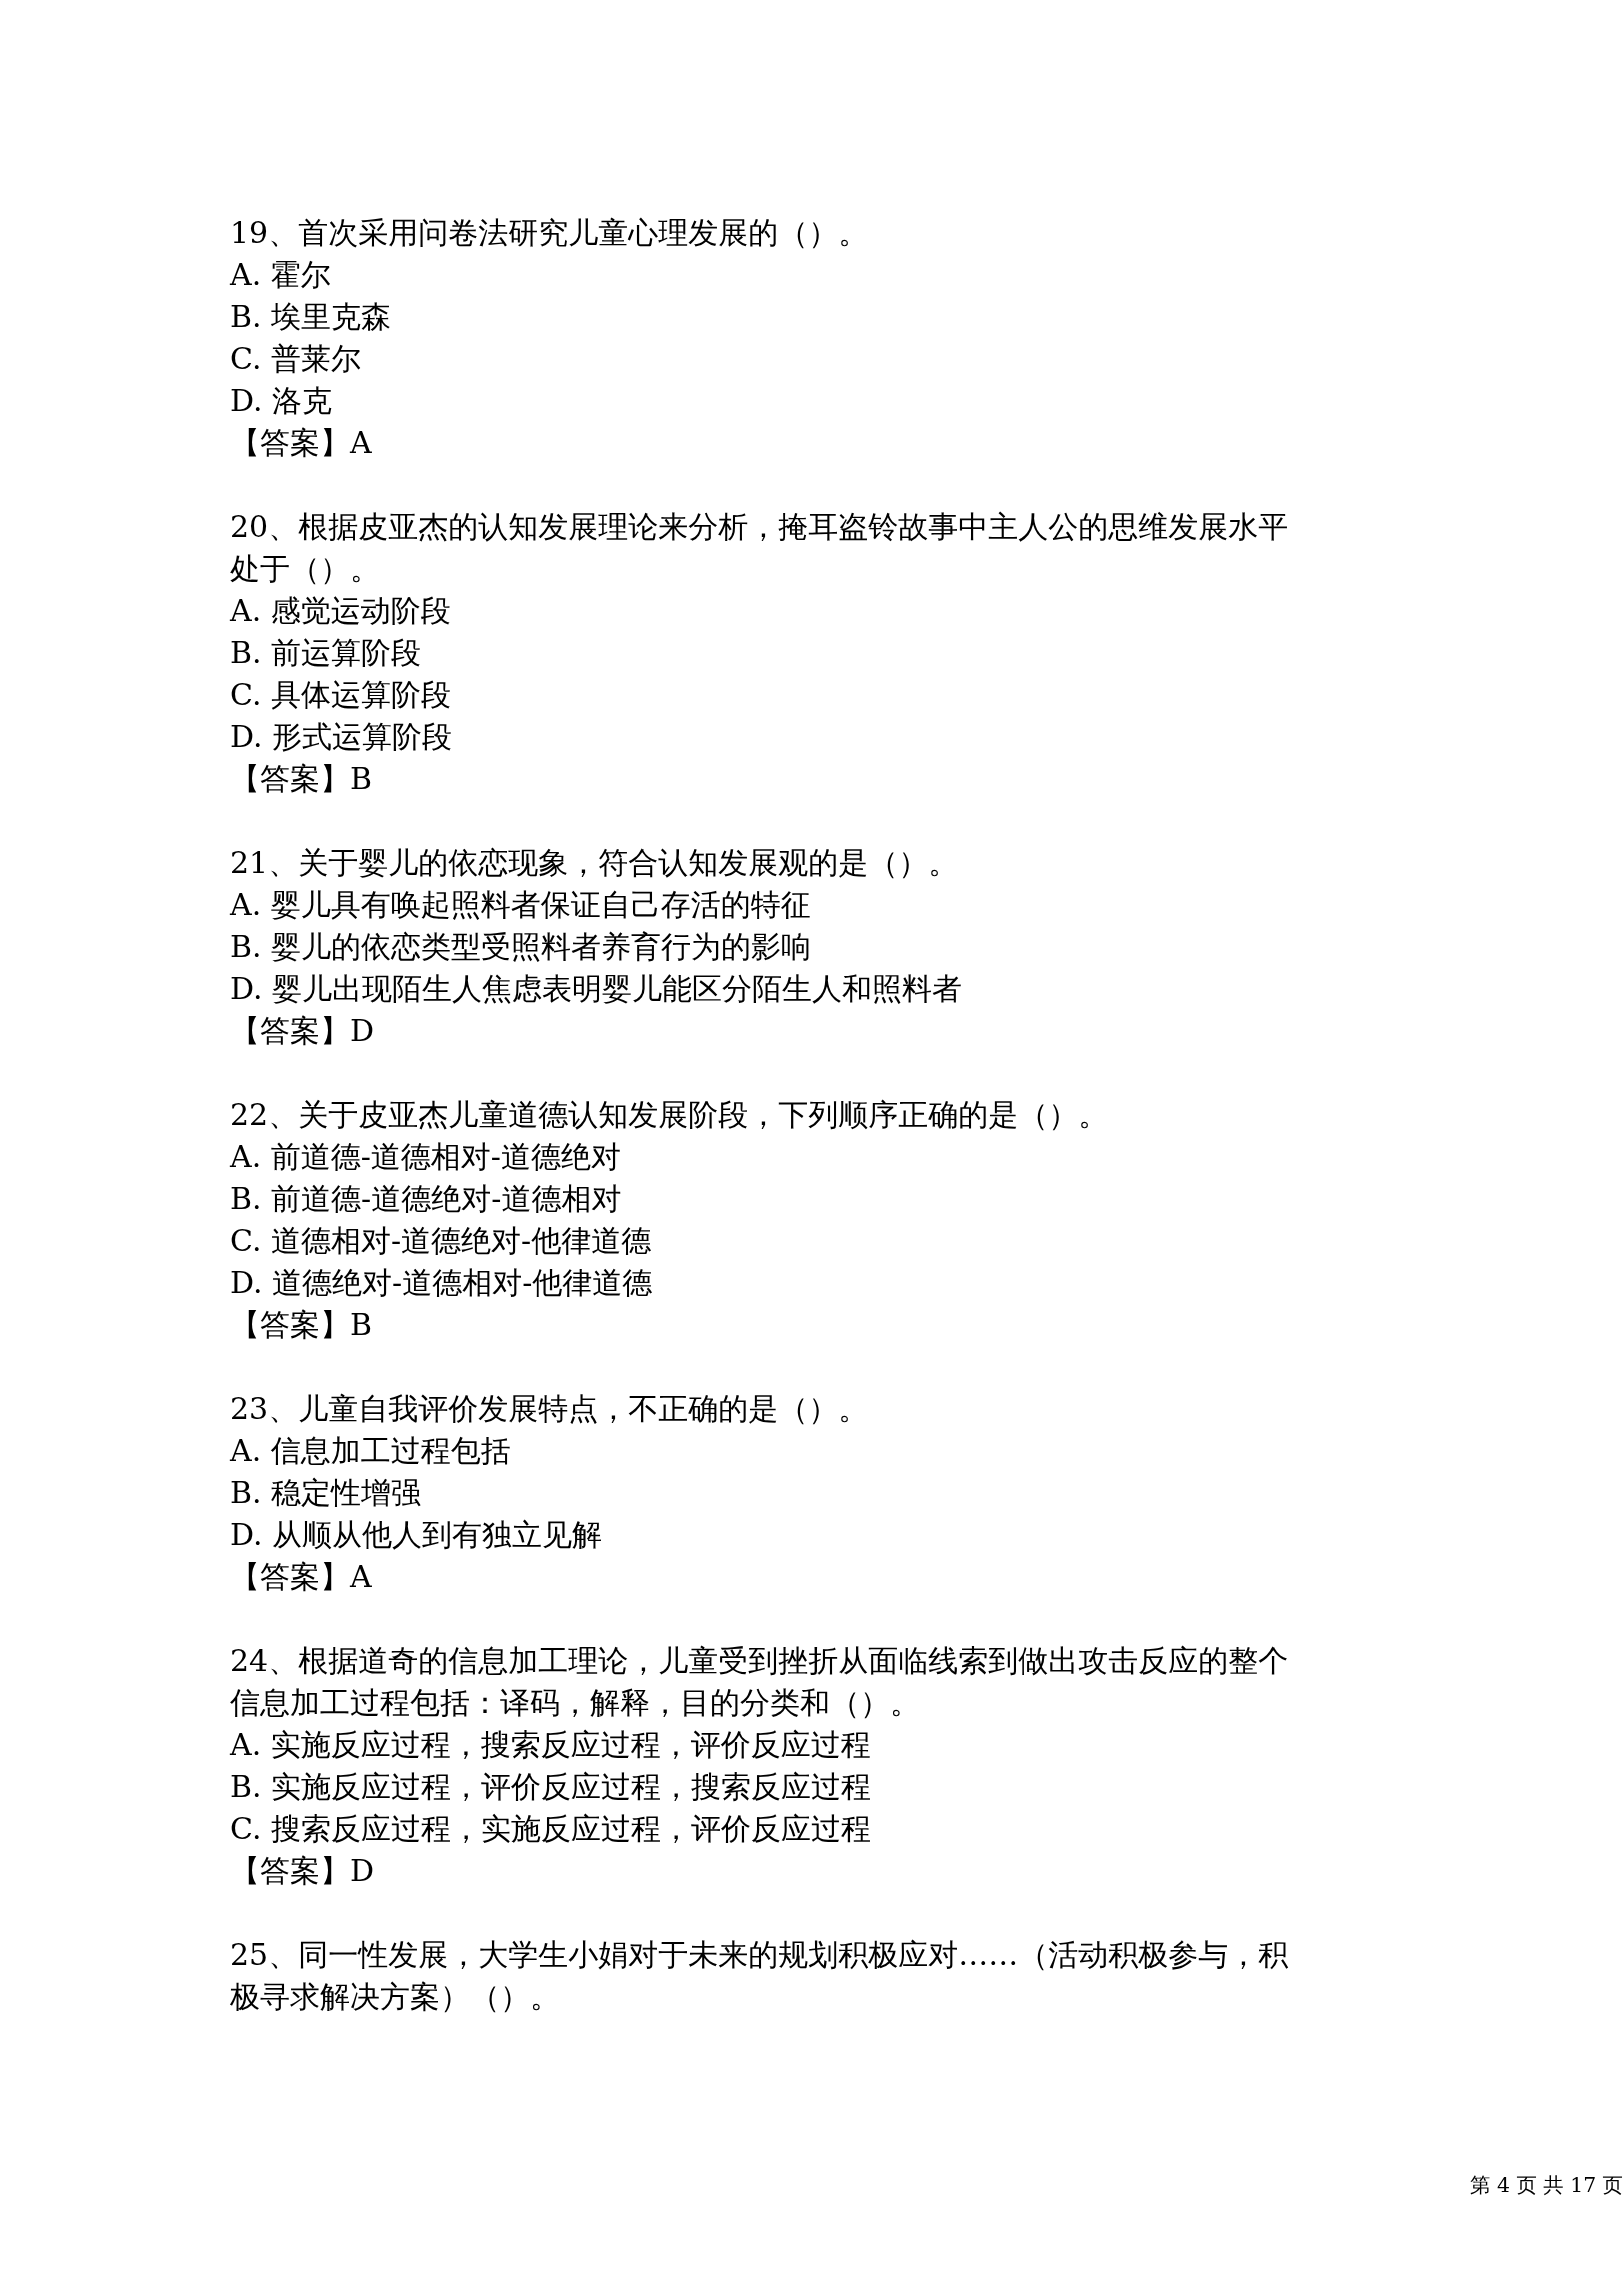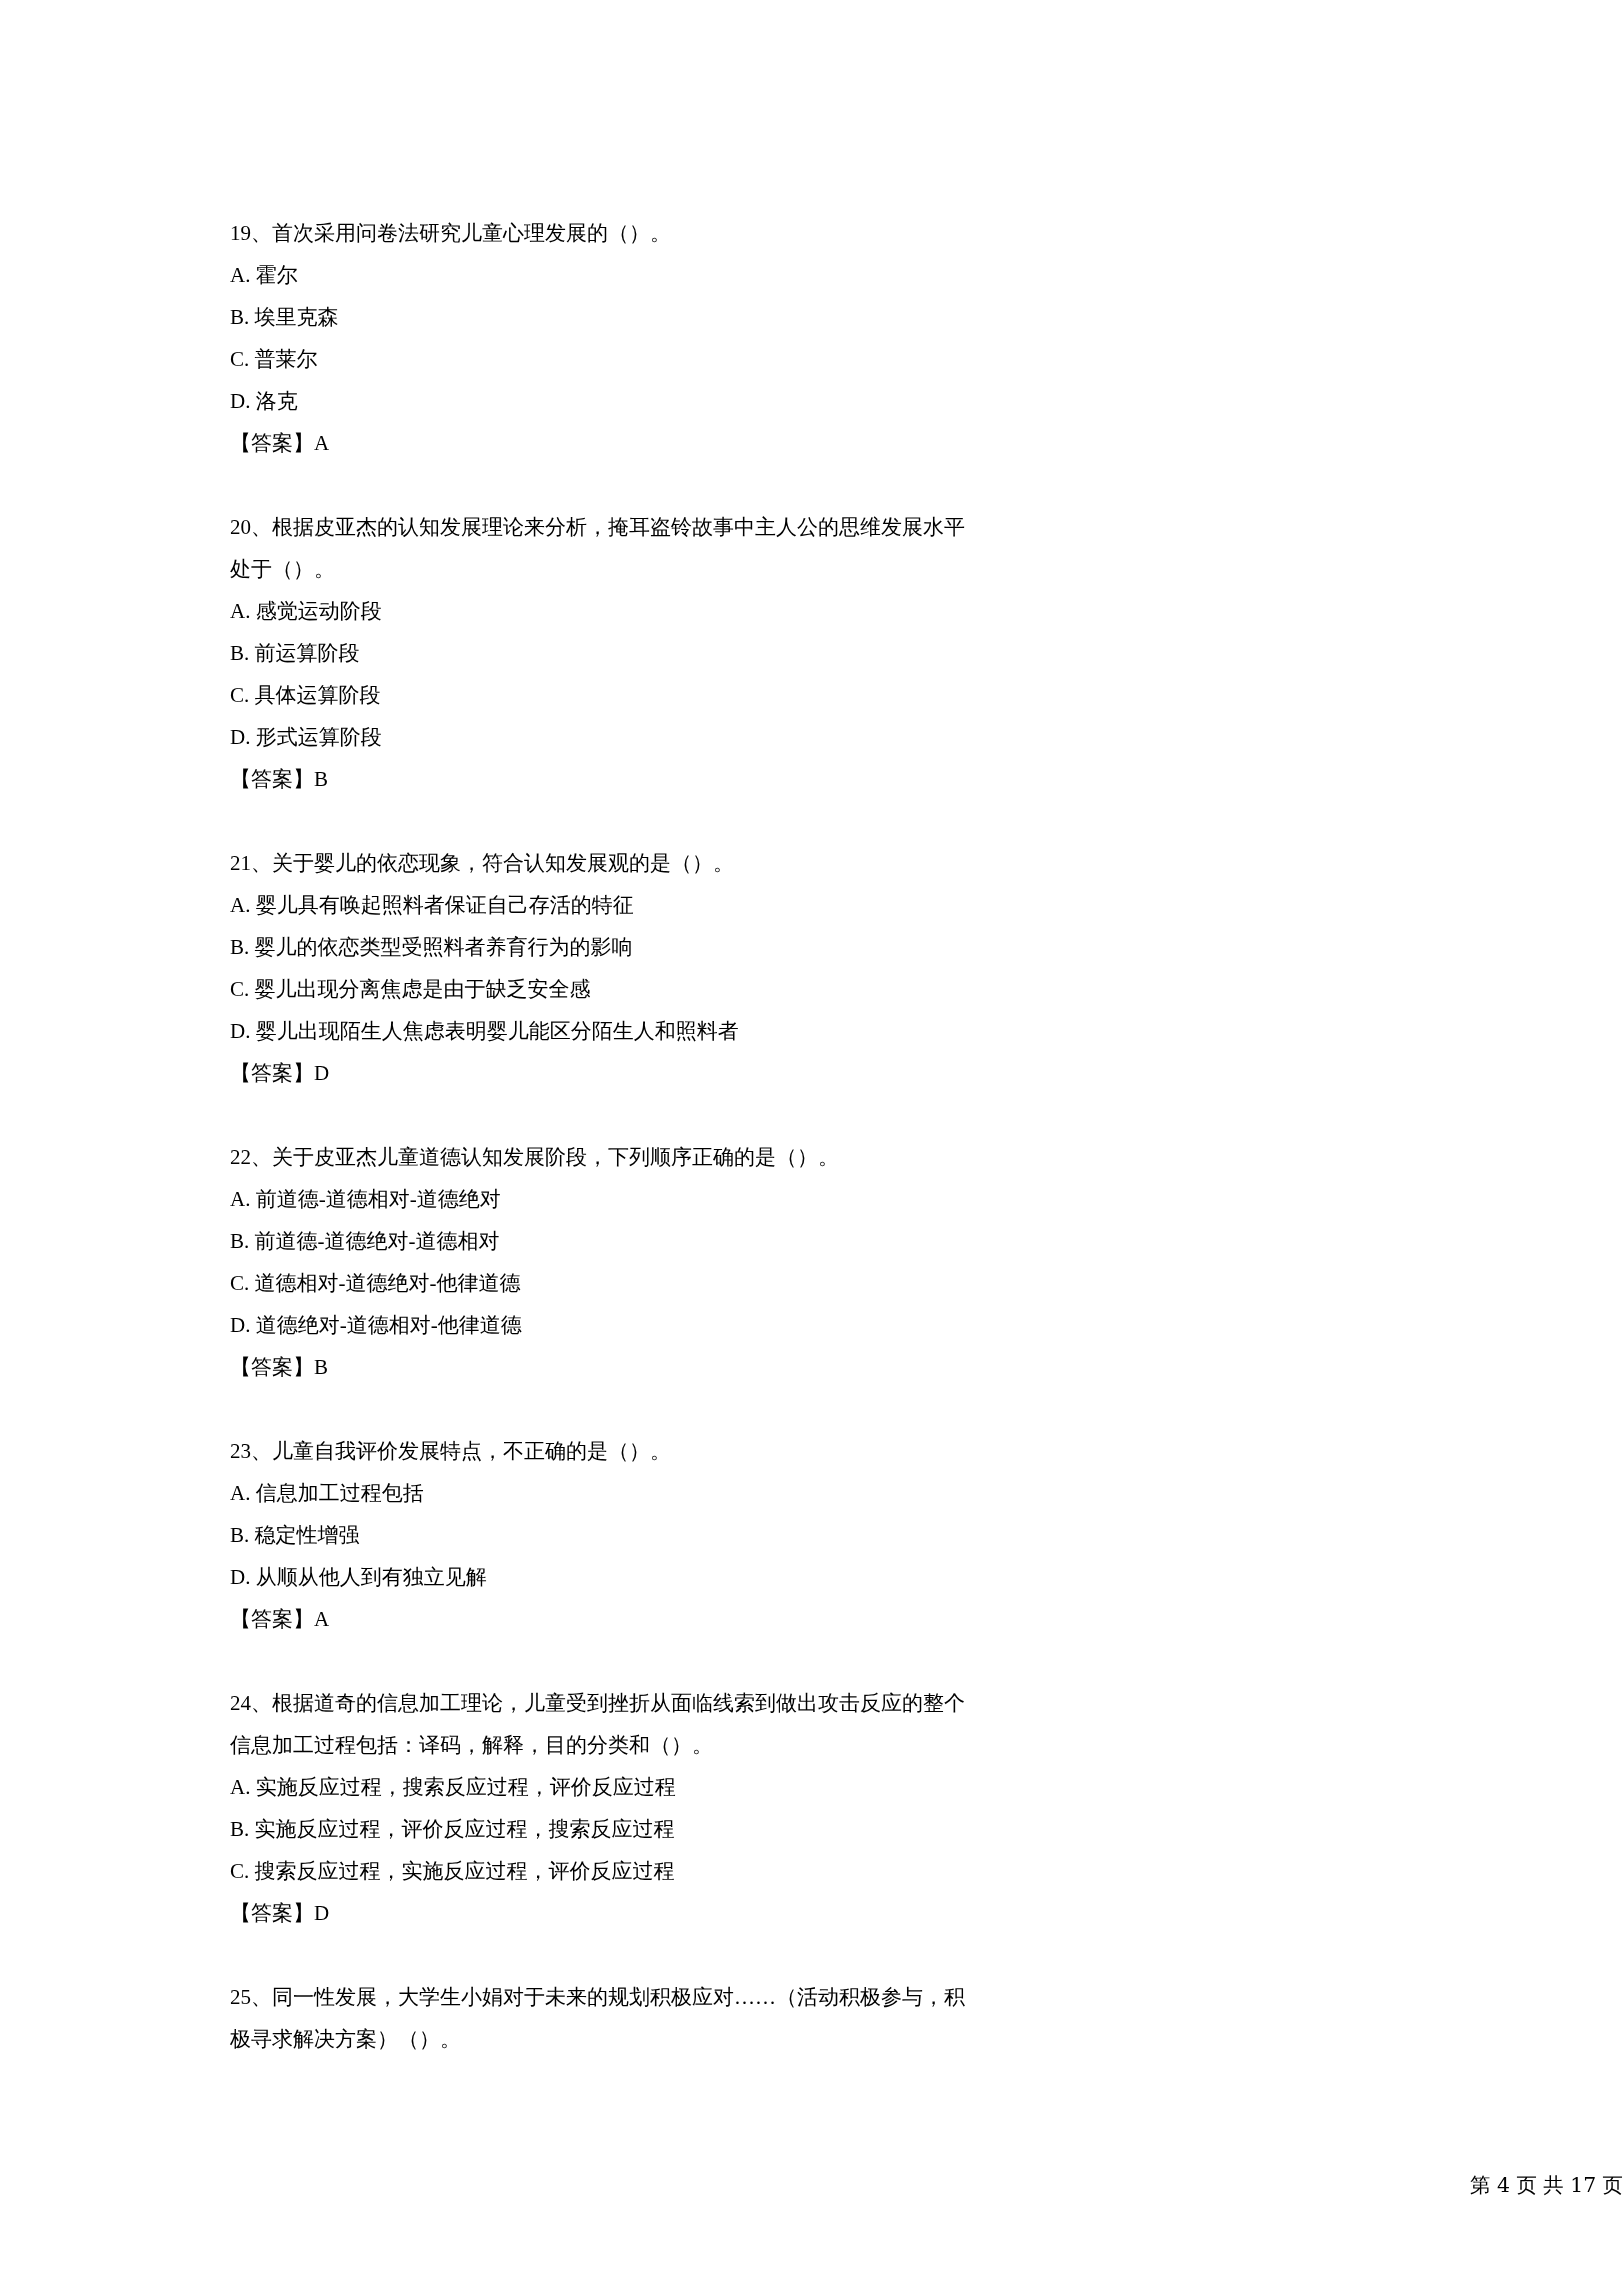--- a/index.html
+++ b/index.html
@@ -22,25 +22,24 @@
     top: 212px;
     width: 1191px;
   }
   .q {
     margin: 0 0 42px 0;
   }
   .q:last-child {
     margin-bottom: 16px;
   }
   .line {
-    font-size: 21px;
+    font-size: 30px;
     line-height: 42px;
     white-space: pre;
     text-align: left;
-    font-family: Liberation Serif, serif;
   }
   .footer {
     position: absolute;
     top: 2164px;
     left: 0;
     width: 100%;
     text-align: right;
     font-size: 20.4px;
     line-height: 42px;
     white-space: pre;
@@ -68,21 +67,20 @@
       <div class="line">B. 前运算阶段</div>
       <div class="line">C. 具体运算阶段</div>
       <div class="line">D. 形式运算阶段</div>
       <div class="line"><span>【答案】</span><span>B</span></div>
     </section>
 
     <section class="q">
       <div class="line">21、关于婴儿的依恋现象，符合认知发展观的是（）。</div>
       <div class="line">A. 婴儿具有唤起照料者保证自己存活的特征</div>
       <div class="line">B. 婴儿的依恋类型受照料者养育行为的影响</div>
-      <div class="line">C. 婴儿出现分离焦虑是由于缺乏安全感</div>
       <div class="line">D. 婴儿出现陌生人焦虑表明婴儿能区分陌生人和照料者</div>
       <div class="line"><span>【答案】</span><span>D</span></div>
     </section>
 
     <section class="q">
       <div class="line">22、关于皮亚杰儿童道德认知发展阶段，下列顺序正确的是（）。</div>
       <div class="line">A. 前道德-道德相对-道德绝对</div>
       <div class="line">B. 前道德-道德绝对-道德相对</div>
       <div class="line">C. 道德相对-道德绝对-他律道德</div>
       <div class="line">D. 道德绝对-道德相对-他律道德</div>

